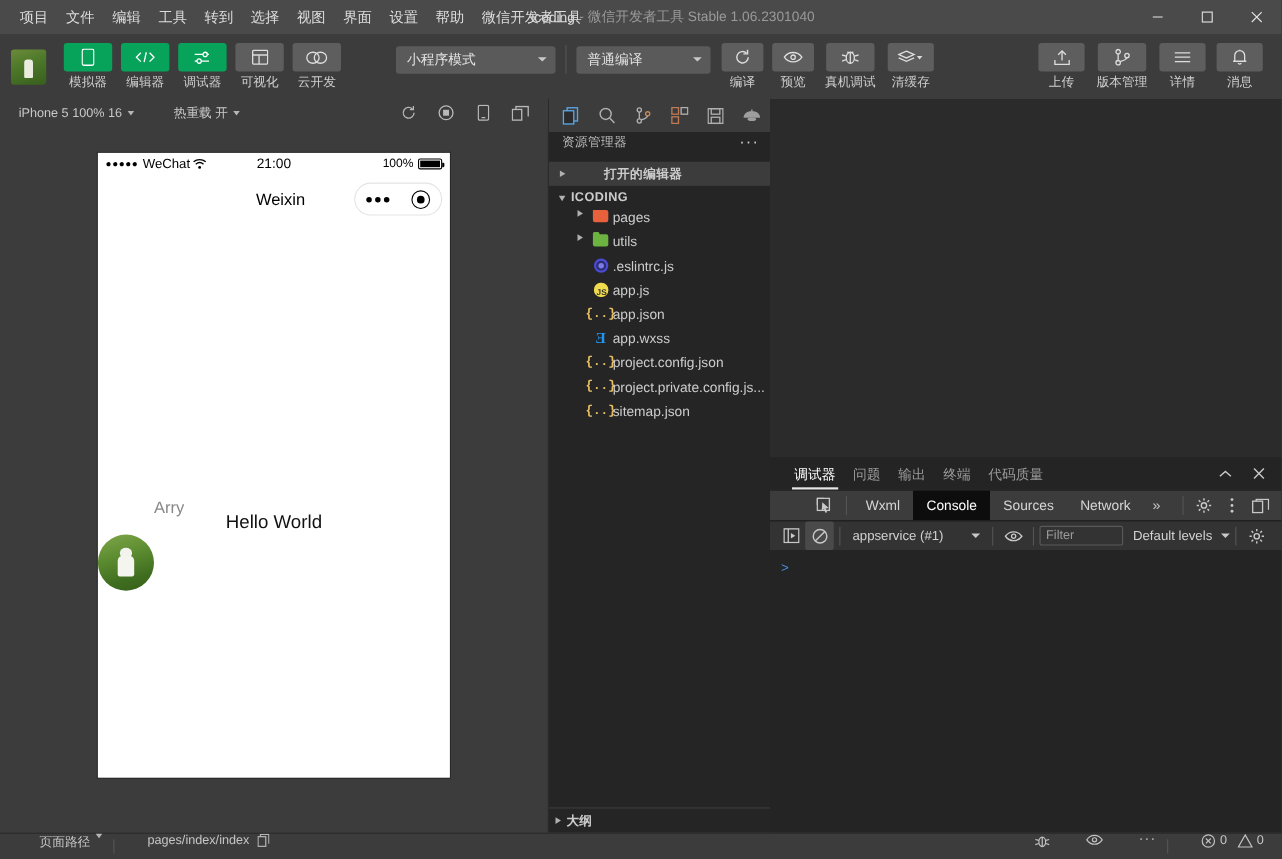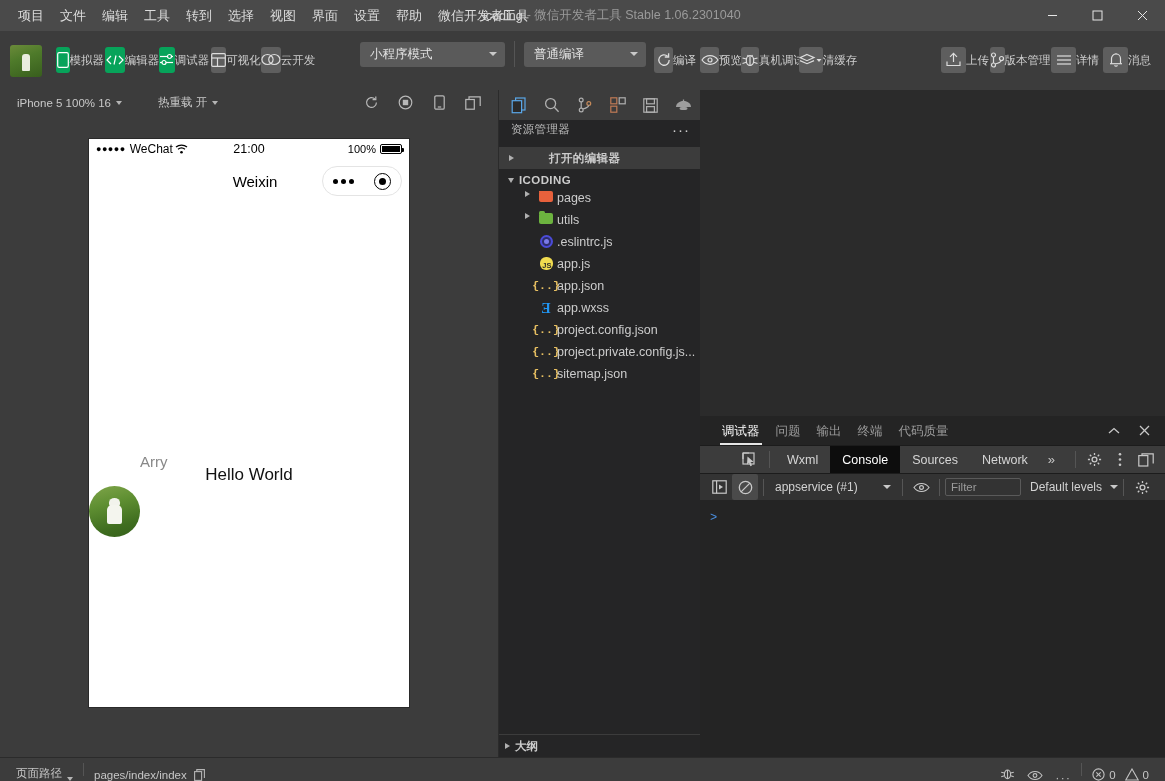--- a/index.html
+++ b/index.html
@@ -43,21 +43,21 @@
     width: 32px; height: 32px; border-radius: 3px; margin-right: 14px;
     background: linear-gradient(160deg,#6b8b3a 0%, #4e7a2a 40%, #385e1d 100%);
     position: relative; overflow: hidden; flex: 0 0 32px;
   }
   .proj-avatar::after {
     content:""; position:absolute; left:12px; top:9px; width:8px; height:17px;
     background: #e9ecdf; border-radius: 3px 3px 1px 1px;
   }
   .tb-group { display: flex; align-items: center; }
   .tb-btn {
-    display: flex; flex-direction: row; align-items: center; justify-content: center;
+    display: flex; flex-direction: column; align-items: center; justify-content: center;
     margin-right: 4px; cursor: default; width: 48px;
   }
   .tb-ico {
     width: 44px; height: 26px; border-radius: 3px; display: flex;
     align-items: center; justify-content: center; margin-bottom: 2px;
   }
   .tb-ico.green { background: #07a35a; }
   .tb-ico.grey  { background: #5e5e5e; }
   .tb-lbl { font-size: 11.5px; color: #cfcfcf; white-space: nowrap; }
   .tb-sep { width: 1px; height: 26px; background: #555; margin: 0 9px 14px 9px; }
@@ -189,21 +189,21 @@
   }
   .levels { font-size:12px; color:#d2d2d2; display:flex; align-items:center; margin-left:9px; }
   .dt-console { flex:1; background:#242424; padding: 7px 0 0 10px; }
   .prompt { color:#4a8fe0; font-size:12px; font-family:"Liberation Mono", monospace; }
 
   
   .statusbar {
     height: 24px; flex:0 0 24px; background:#3c3c3c; border-top:1px solid #2b2b2b;
     display:flex; align-items:center; font-size:11.5px; color:#c6c6c6; padding: 0 10px;
   }
-  .sb-item { display:flex; align-items:flex-end; padding: 0 6px; height:100%; }
+  .sb-item { display:flex; align-items:flex-start; padding: 0 6px; height:100%;margin-left:20px; }
   .sb-sep { width:1px; height:13px; background:#555; margin: 0 4px; }
   svg { display:block; }
 </style>
 </head>
 <body>
 
 <div class="app">
 
   <div class="titlebar">
     <div class="menubar">

